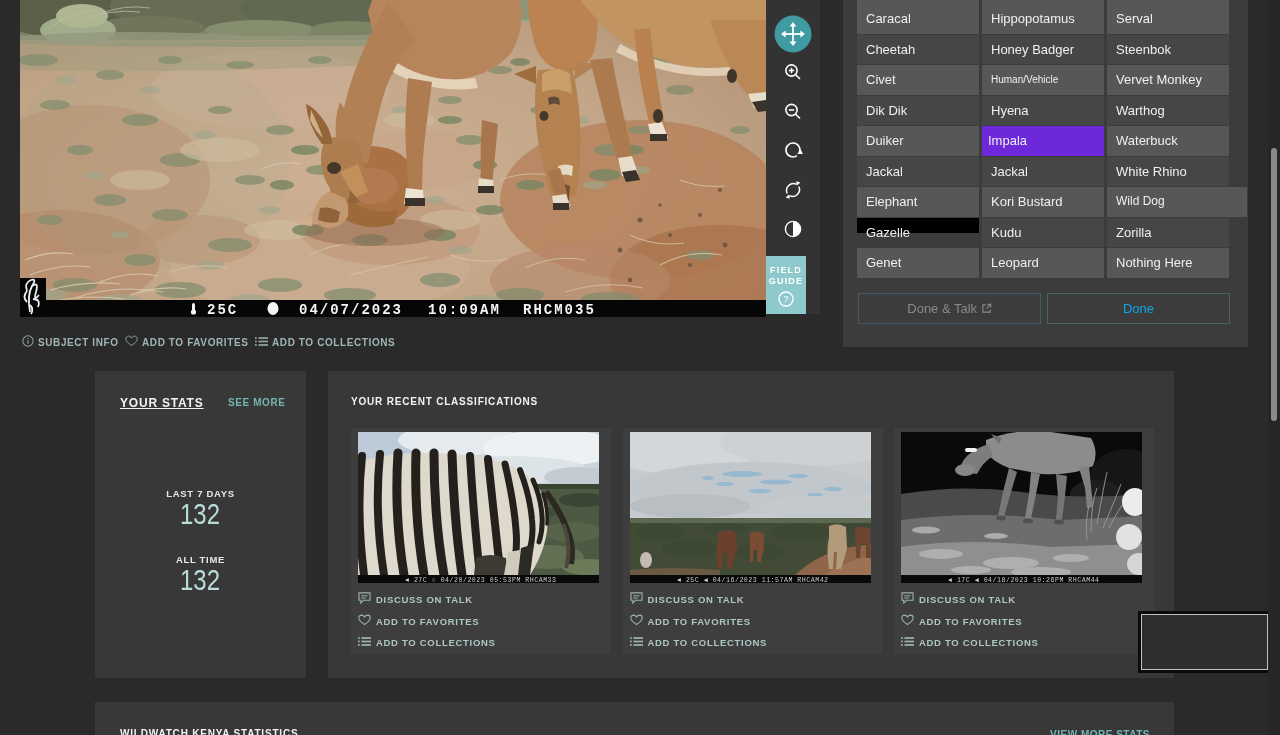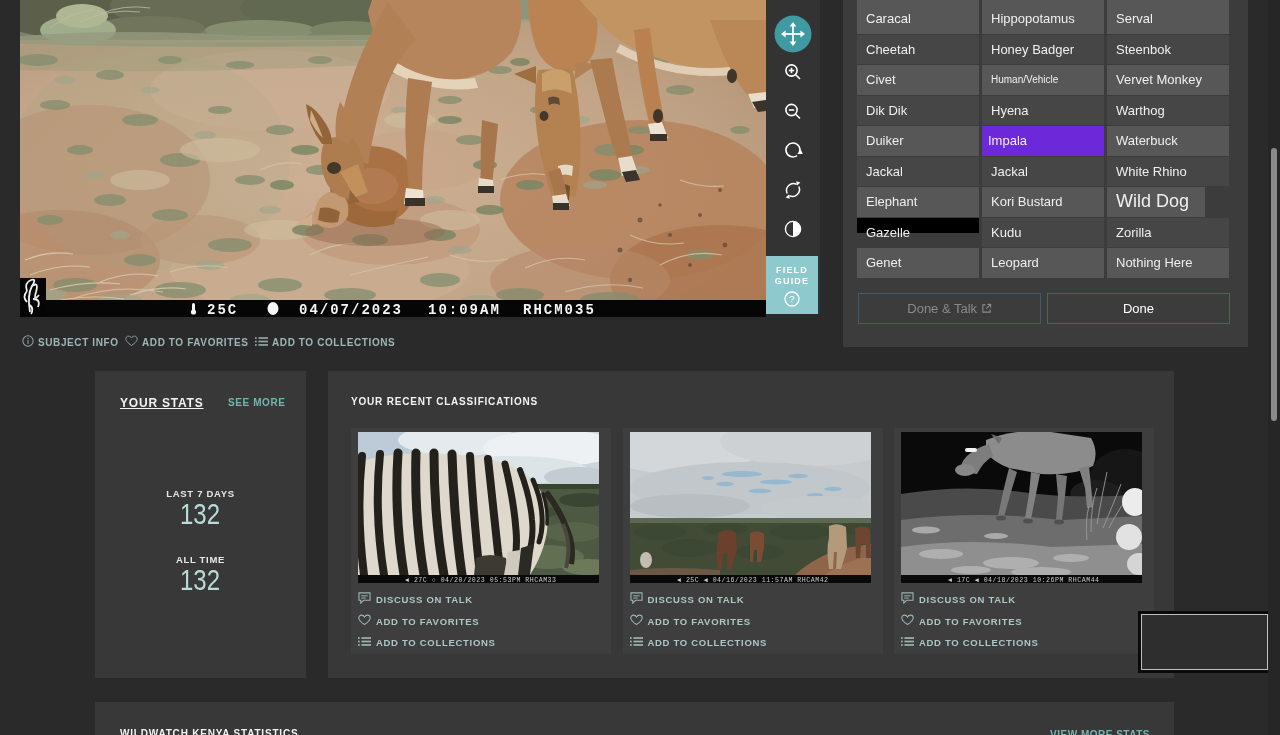--- a/index.html
+++ b/index.html
@@ -307,21 +307,21 @@
         <path d="M21.2 193.5 a7 7 0 0 1 9.5 -9.2"></path>
         <path d="M32.8 186.5 a7 7 0 0 1 -9.5 9.2"></path>
       </g>
       <path d="M30.2 181.2l.8 4.4 3.4-3z" fill="#ffffff"></path>
       <path d="M23.8 198.8l-.8-4.4-3.4 3z" fill="#ffffff"></path>
 
       <circle cx="27" cy="229" r="7.6" fill="#ffffff"></circle>
       <path d="M27 221.4 a7.6 7.6 0 0 0 0 15.2 z" fill="#333333"></path>
       <circle cx="27" cy="229" r="7.6" fill="none" stroke="#ffffff" stroke-width="1.4"></circle>
     </svg>
-    <div class="abs" style="left:0; top:256px; width:52px; height:58px; background:#8ecacd; text-align:center;">
+    <div class="abs" style="left:0; top:256px; width:40px; height:58px; background:#8ecacd; text-align:center;">
       <div class="caps" style="color:#ffffff; font-size:9px; font-weight:bold; letter-spacing:1.2px; padding-top:9px; line-height:11px;">Field<br>Guide</div>
       <svg width="16" height="16" viewBox="0 0 16 16" style="margin-top:4px;">
           <circle cx="8" cy="8" r="7" stroke="#ffffff" fill="none" stroke-width="1.3"></circle>
           <text x="8" y="11.4" text-anchor="middle" font-family="Liberation Sans" font-size="9.5" fill="#ffffff">?</text>
         </svg>
     </div>
   </div>
 
   <div class="abs caps" id="subjrow" style="left:0; top:334px; width:760px; height:15px; color:#9fb5b5; font-size:10px; font-weight:bold; letter-spacing:0.6px;">
     <span style="position:absolute; left:22px; top:1px;"><svg width="12" height="12" viewBox="0 0 14 14" style="vertical-align:-2px;">
@@ -593,32 +593,32 @@
         <div class="abs" style="left:125px;top:95.65px;width:122px;height:29.6px;background:#464646;color:#efefef;font-size:13px;line-height:29.4px;padding-left:9px;white-space:nowrap;">Hyena</div>
         <div class="abs" style="left:250px;top:95.65px;width:122px;height:29.6px;background:#464646;color:#efefef;font-size:13px;line-height:29.4px;padding-left:9px;white-space:nowrap;">Warthog</div>
         <div class="abs" style="left:0px;top:126.2px;width:122px;height:29.6px;background:#575757;color:#efefef;font-size:13px;line-height:29.4px;padding-left:9px;white-space:nowrap;">Duiker</div>
         <div class="abs" style="left:125px;top:126.2px;width:122px;height:29.6px;background:#6d28d9;color:#efefef;font-size:13px;line-height:29.4px;padding-left:6px;white-space:nowrap;">Impala</div>
         <div class="abs" style="left:250px;top:126.2px;width:122px;height:29.6px;background:#575757;color:#efefef;font-size:13px;line-height:29.4px;padding-left:9px;white-space:nowrap;">Waterbuck</div>
         <div class="abs" style="left:0px;top:156.75px;width:122px;height:29.6px;background:#464646;color:#efefef;font-size:13px;line-height:29.4px;padding-left:9px;white-space:nowrap;">Jackal</div>
         <div class="abs" style="left:125px;top:156.75px;width:122px;height:29.6px;background:#464646;color:#efefef;font-size:13px;line-height:29.4px;padding-left:9px;white-space:nowrap;">Jackal</div>
         <div class="abs" style="left:250px;top:156.75px;width:122px;height:29.6px;background:#464646;color:#efefef;font-size:13px;line-height:29.4px;padding-left:9px;white-space:nowrap;">White Rhino</div>
         <div class="abs" style="left:0px;top:187.3px;width:122px;height:29.6px;background:#575757;color:#efefef;font-size:13px;line-height:29.4px;padding-left:9px;white-space:nowrap;">Elephant</div>
         <div class="abs" style="left:125px;top:187.3px;width:122px;height:29.6px;background:#575757;color:#efefef;font-size:13px;line-height:29.4px;padding-left:9px;white-space:nowrap;">Kori Bustard</div>
-        <div class="abs" style="left:250px;top:187.3px;width:98px;height:29.6px;background:#575757;color:#efefef;font-size:18px;line-height:29.4px;padding-left:9px;white-space:nowrap;">Wild Dog</div>
+        <div class="abs" style="left:250px;top:187.3px;width:140px;height:29.6px;background:#575757;color:#efefef;font-size:12px;line-height:29.4px;padding-left:9px;white-space:nowrap;">Wild Dog</div>
         <div class="abs" style="left:0px;top:217.85px;width:122px;height:15px;background:#000000;color:#efefef;font-size:13px;line-height:29.4px;padding-left:9px;white-space:nowrap;">Gazelle</div>
         <div class="abs" style="left:125px;top:217.85px;width:122px;height:29.6px;background:#464646;color:#efefef;font-size:13px;line-height:29.4px;padding-left:9px;white-space:nowrap;">Kudu</div>
         <div class="abs" style="left:250px;top:217.85px;width:122px;height:29.6px;background:#464646;color:#efefef;font-size:13px;line-height:29.4px;padding-left:9px;white-space:nowrap;">Zorilla</div>
         <div class="abs" style="left:0px;top:248.4px;width:122px;height:29.6px;background:#575757;color:#efefef;font-size:13px;line-height:29.4px;padding-left:9px;white-space:nowrap;">Genet</div>
         <div class="abs" style="left:125px;top:248.4px;width:122px;height:29.6px;background:#575757;color:#efefef;font-size:13px;line-height:29.4px;padding-left:9px;white-space:nowrap;">Leopard</div>
         <div class="abs" style="left:250px;top:248.4px;width:122px;height:29.6px;background:#575757;color:#efefef;font-size:13px;line-height:29.4px;padding-left:9px;white-space:nowrap;">Nothing Here</div>
       </div>
     <div class="abs" style="left:15px; top:293px; width:183px; height:31px; border:1px solid #44596b; color:#8a8a8a; font-size:13px; line-height:29px; text-align:center;">Done &amp; Talk <svg width="11" height="11" viewBox="0 0 12 12" style="vertical-align:-1px;">
           <path d="M5 2H2v8h8V7M7 1.5h3.5V5M10.8 1.2 5.8 6.2" stroke="#8a8a8a" stroke-width="1.2" fill="none"></path>
         </svg></div>
-    <div class="abs" style="left:204px; top:293px; width:183px; height:31px; border:1px solid #486851; color:#ffffff; font-size:13px; line-height:29px; text-align:center;">Done</div>
+    <div class="abs" style="left:204px; top:293px; width:183px; height:31px; border:1px solid #486851; color:#0ea5e9; font-size:13px; line-height:29px; text-align:center;">Done</div>
   </div>
 
   <div class="abs" id="bottombar" style="left:95px; top:702px; width:1079px; height:33px; background:#383838;">
     <div class="abs caps" style="left:25px; top:26px; color:#f2f2f2; font-size:10px; font-weight:bold; letter-spacing:0.8px;">Wildwatch Kenya Statistics</div>
     <div class="abs caps" style="right:24px; top:27px; color:#74b5b1; font-size:10px; font-weight:bold; letter-spacing:0.5px;">View More Stats</div>
   </div>
 
   <div class="abs" id="tooltip" style="left:1141px; top:614px; width:127px; height:56px; background:#2e2e2e; border:1px solid #c0c0c0; box-shadow:0 0 0 3px #0a0a0a;"></div>
 
   <div class="abs" style="left:1268px; top:0; width:12px; height:735px; background:#262626;"></div>

